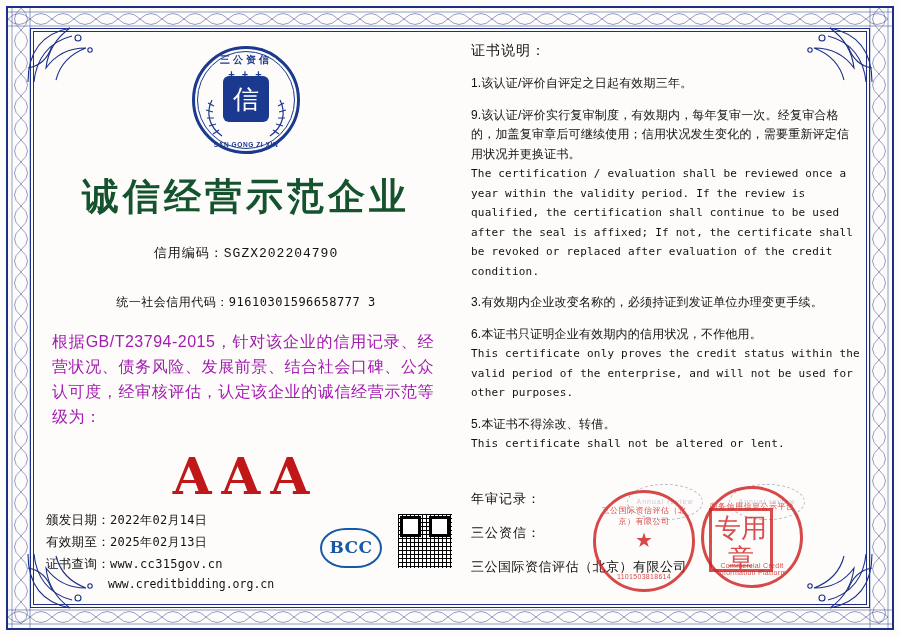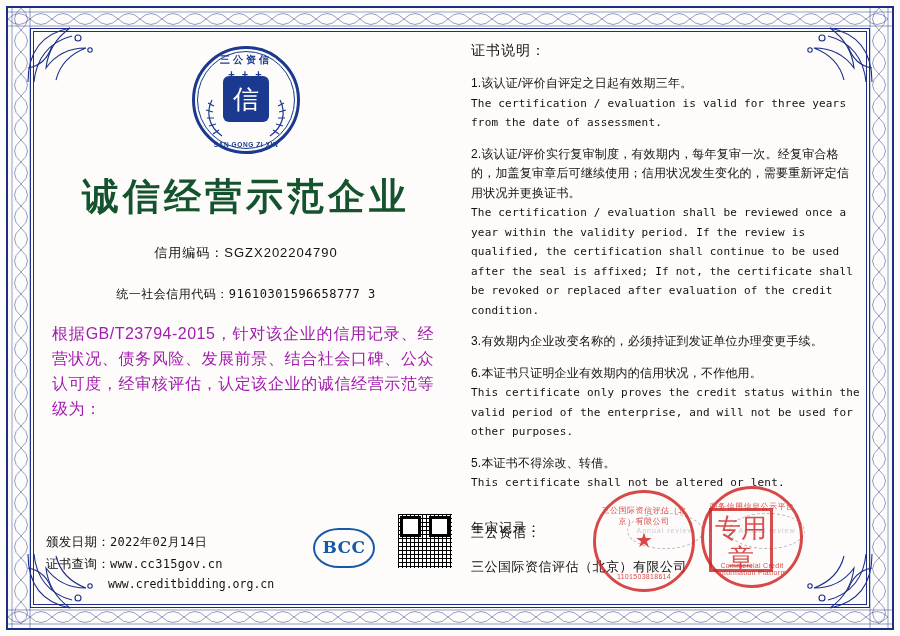--- a/index.html
+++ b/index.html
@@ -157,27 +157,27 @@
     letter-spacing: 4px;
     color: #14532d;
     margin-top: 14px;
   }
   .cert-no {
     text-align: center;
     font-size: 13px;
     color: #111;
     margin-top: 22px;
     letter-spacing: 1px;
-    font-family: Liberation Sans, sans-serif;
+    font-family: Liberation Mono, monospace;
   }
   .credit-code {
     text-align: center;
     font-size: 12px;
     color: #111;
-    margin-top: 24px;
+    margin-top: 32px;
     letter-spacing: .5px;
     font-family: "DejaVu Sans Mono", monospace;
   }
   .body-para {
     margin: 18px 18px 0 12px;
     font-size: 16px;
     line-height: 25px;
     color: #a21caf;
     letter-spacing: .5px;
     text-align: justify;
@@ -212,21 +212,21 @@
     font-family: "DejaVu Sans Mono", monospace;
     line-height: 19px;
     color: #111;
   }
   .bottom-marks {
     position: absolute;
     right: 6px;
     bottom: 26px;
     display: flex;
     align-items: flex-end;
-    gap: 23px;
+    gap: 16px;
   }
   .bcc-logo {
     width: 62px; height: 40px;
     position: relative;
   }
   .bcc-oval {
     position: absolute;
     inset: 0;
     border: 2px solid #1559a8;
     border-radius: 50%/60%;
@@ -287,21 +287,21 @@
     margin-bottom: 2px;
     margin-top: 12px;
   }
   .note-cn { font-size: 12px; }
   .note-en {
     font-family: "DejaVu Sans Mono", monospace;
     font-size: 11px;
     line-height: 19.5px;
   }
   .annual {
-    margin-top: 26px;
+    margin-top: 36px;
     font-size: 13px;
     letter-spacing: 1px;
     color: #111;
     position: relative;
     height: 60px;
   }
   .annual-ellipse {
     position: absolute;
     width: 74px; height: 34px;
     border: 1px dashed #b9b9c6;
@@ -502,24 +502,28 @@
       <div class="cert-no">
         <span>信用编码：</span><span>SGZX202204790</span>
       </div>
 
       <div class="credit-code">
         <span>统一社会信用代码：</span><span>91610301596658777 3</span>
       </div>
 
       <div class="body-para">根据GB/T23794-2015，针对该企业的信用记录、经营状况、债务风险、发展前景、结合社会口碑、公众认可度，经审核评估，认定该企业的诚信经营示范等级为：</div>
 
+      <div class="grade">AAA</div>
 
       <div class="fields">
         <div class="field-row">
           <span class="lbl">颁发日期：</span><span class="val">2022年02月14日</span>
+        </div>
+        <div class="field-row">
+          <span class="lbl">有效期至：</span><span class="val">2025年02月13日</span>
         </div>
         <div class="field-row">
           <span class="lbl">证书查询：</span><span class="val">www.cc315gov.cn</span>
         </div>
         <div class="url-row" style="margin-left:62px;">www.creditbidding.org.cn</div>
 
         <div class="bottom-marks">
           <div class="bcc-logo">
             <div class="bcc-oval"></div>
             <div class="bcc-text">BCC</div>
@@ -530,24 +534,23 @@
     </div>
 
     <div class="divider"></div>
 
     <div class="right-col">
 
       <div class="note-title">证书说明：</div>
 
       <div class="note-item">
         <div class="note-cn">1.该认证/评价自评定之日起有效期三年。</div>
-        <div class="note-en">The certification / evaluation is valid for three years from the date of assessment.</div>
       </div>
       <div class="note-item">
-        <div class="note-cn">2.该认证/评价实行复审制度，有效期内，每年复审一次。经复审合格的，加盖复审章后可继续使用；信用状况发生变化的，需要重新评定信用状况并更换证书。</div>
+        <div class="note-cn">9.该认证/评价实行复审制度，有效期内，每年复审一次。经复审合格的，加盖复审章后可继续使用；信用状况发生变化的，需要重新评定信用状况并更换证书。</div>
         <div class="note-en">The certification / evaluation shall be reviewed once a year within the validity period. If the review is qualified,  the certification shall continue to be used after the seal is affixed; If not, the certificate shall be revoked or replaced after evaluation of the credit condition.</div>
       </div>
       <div class="note-item">
         <div class="note-cn">3.有效期内企业改变名称的，必须持证到发证单位办理变更手续。</div>
       </div>
       <div class="note-item">
         <div class="note-cn">6.本证书只证明企业有效期内的信用状况，不作他用。</div>
         <div class="note-en">This certificate only proves the credit status within the valid period of the enterprise, and will not be used for other purposes.</div>
       </div>
       <div class="note-item">

